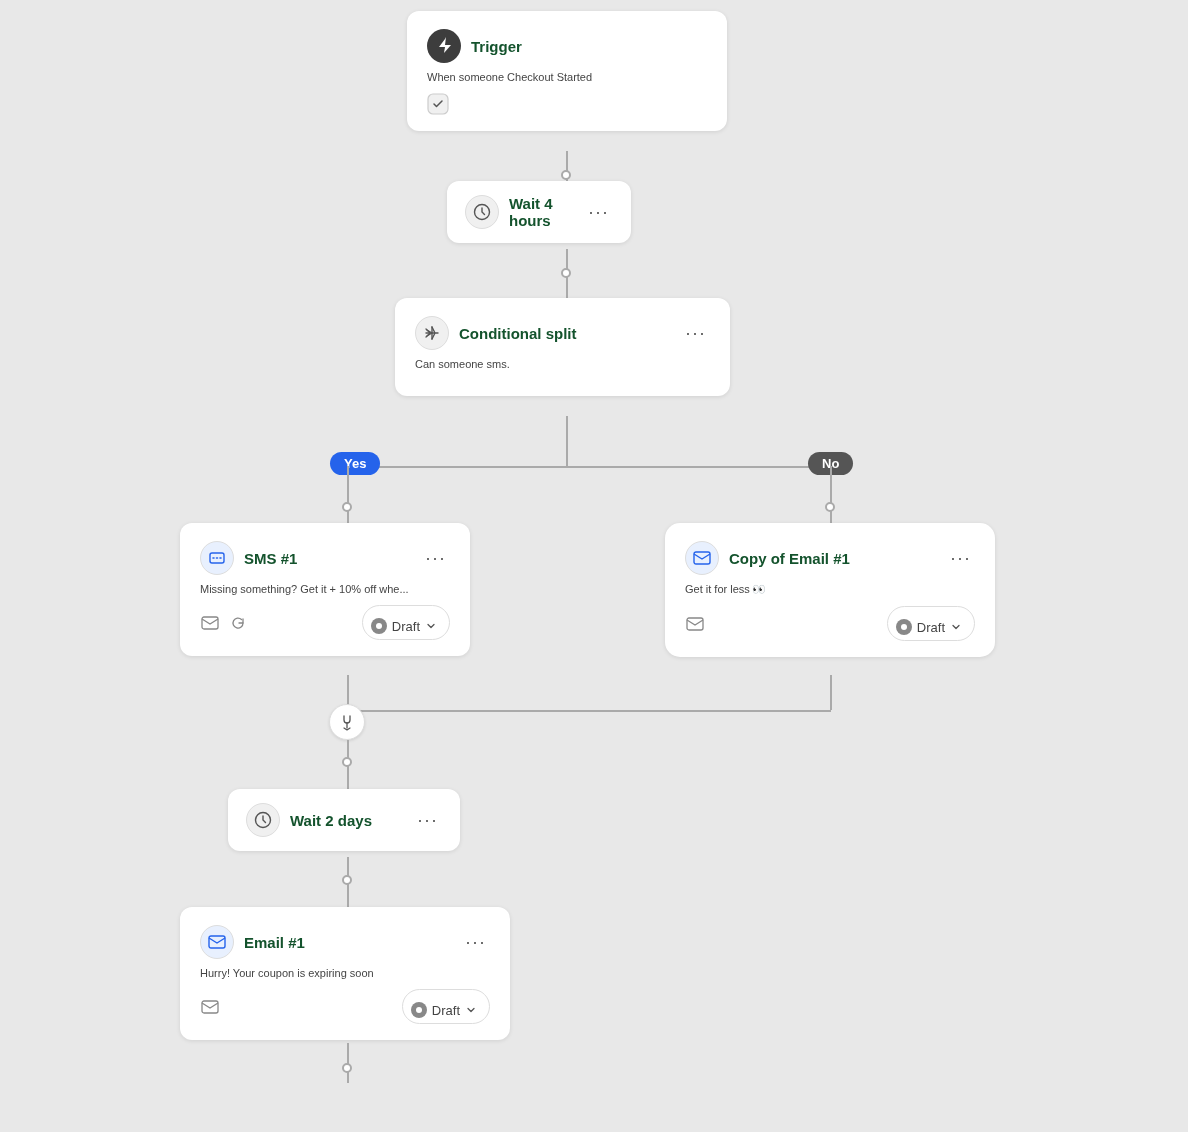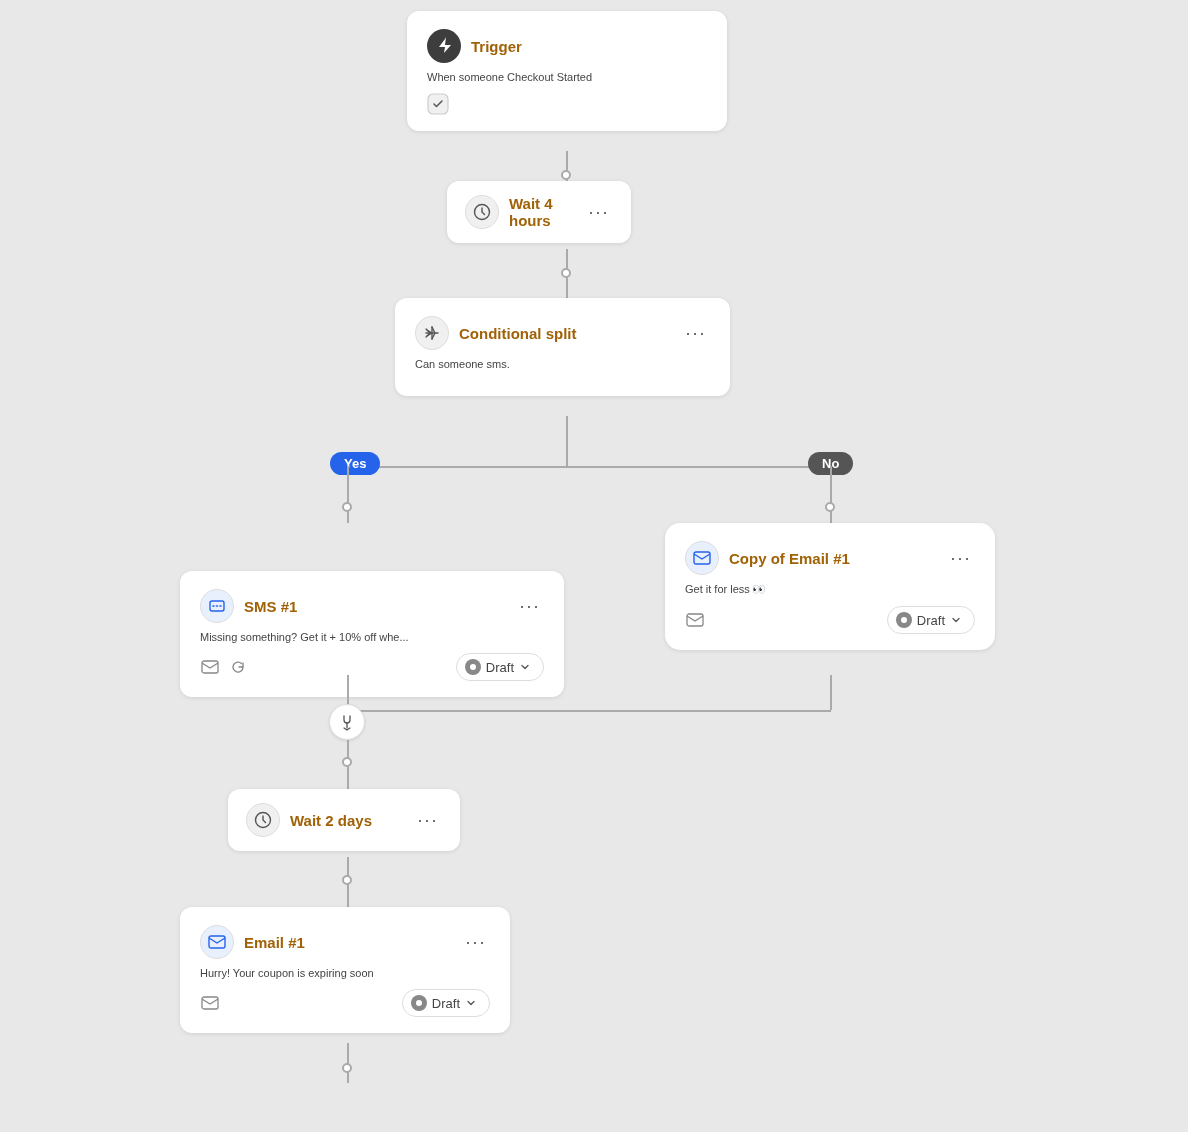--- a/index.html
+++ b/index.html
@@ -30,21 +30,21 @@
     .card-header {
       display: flex;
       align-items: center;
       gap: 10px;
       margin-bottom: 8px;
     }
 
     .card-title {
       font-size: 15px;
       font-weight: 700;
-      color: #a16207;
+      color: #14532d;
       flex: 1;
     }
 
     .card-subtitle {
       font-size: 11px;
       color: #444;
       margin-bottom: 10px;
     }
 
     .card-footer {
@@ -85,21 +85,21 @@
     .icon-circle-light { background: #f0f0f0; border: 1px solid #ddd; }
 
     
     .draft-btn {
       display: flex;
       align-items: center;
       gap: 5px;
       background: #fff;
       border: 1px solid #ddd;
       border-radius: 20px;
-      padding: 5px 12px 5px 8px;
+      padding: 12px 12px 5px 8px;
       font-size: 13px;
       color: #444;
       cursor: pointer;
       font-weight: 500;
     }
 
     .draft-icon {
       width: 16px;
       height: 16px;
       border-radius: 50%;
@@ -237,21 +237,21 @@
   <div class="branch-label branch-yes" style="left:330px; top:452px;">Yes</div>
 
   <div class="branch-label branch-no" style="left:808px; top:452px;">No</div>
 
   <div class="connector-line" style="left:347px; top:466px; height:57px;"></div>
   <div class="connector-dot" style="left:342px; top:502px;"></div>
 
   <div class="connector-line" style="left:830px; top:466px; height:57px;"></div>
   <div class="connector-dot" style="left:825px; top:502px;"></div>
 
-  <div class="card" style="left:180px; top:523px; width:384px;margin-top:48px;">
+  <div class="card" style="left:180px; top:523px; width:290px;">
     <div class="card-header">
       <div class="icon-circle icon-circle-light" style="background:#e8f0fe;">
         <svg width="18" height="18" viewBox="0 0 18 18" fill="none">
           <rect x="2" y="4" width="14" height="10" rx="2" stroke="#2563eb" stroke-width="1.4"></rect>
           <path d="M5 9h1M8.5 9h1M12 9h1" stroke="#2563eb" stroke-width="1.6" stroke-linecap="round"></path>
         </svg>
       </div>
       <span class="card-title">SMS #1</span>
       <button class="more-btn">···</button>
     </div>

